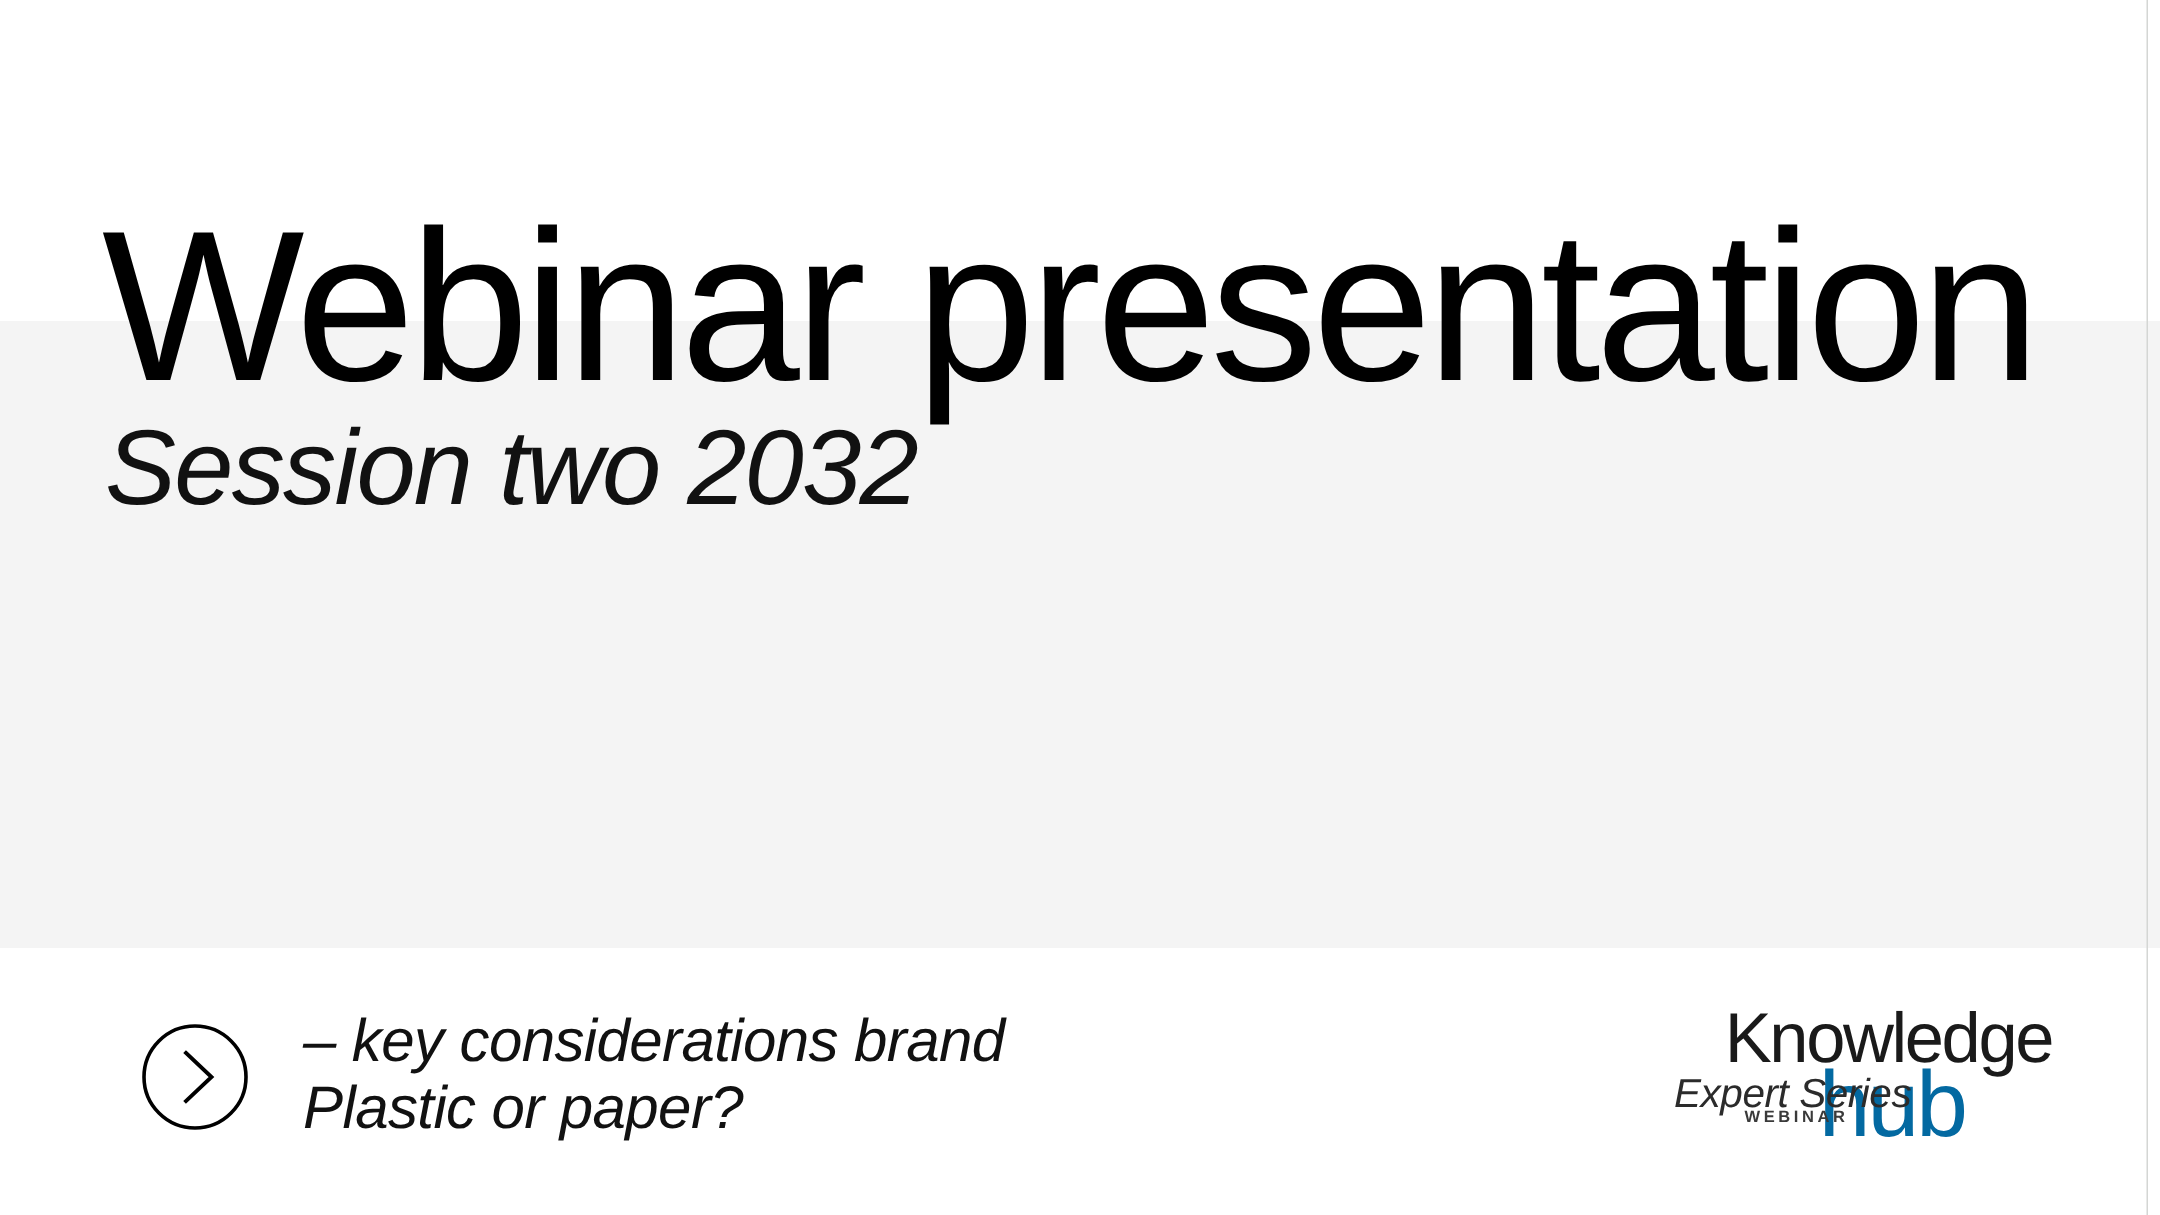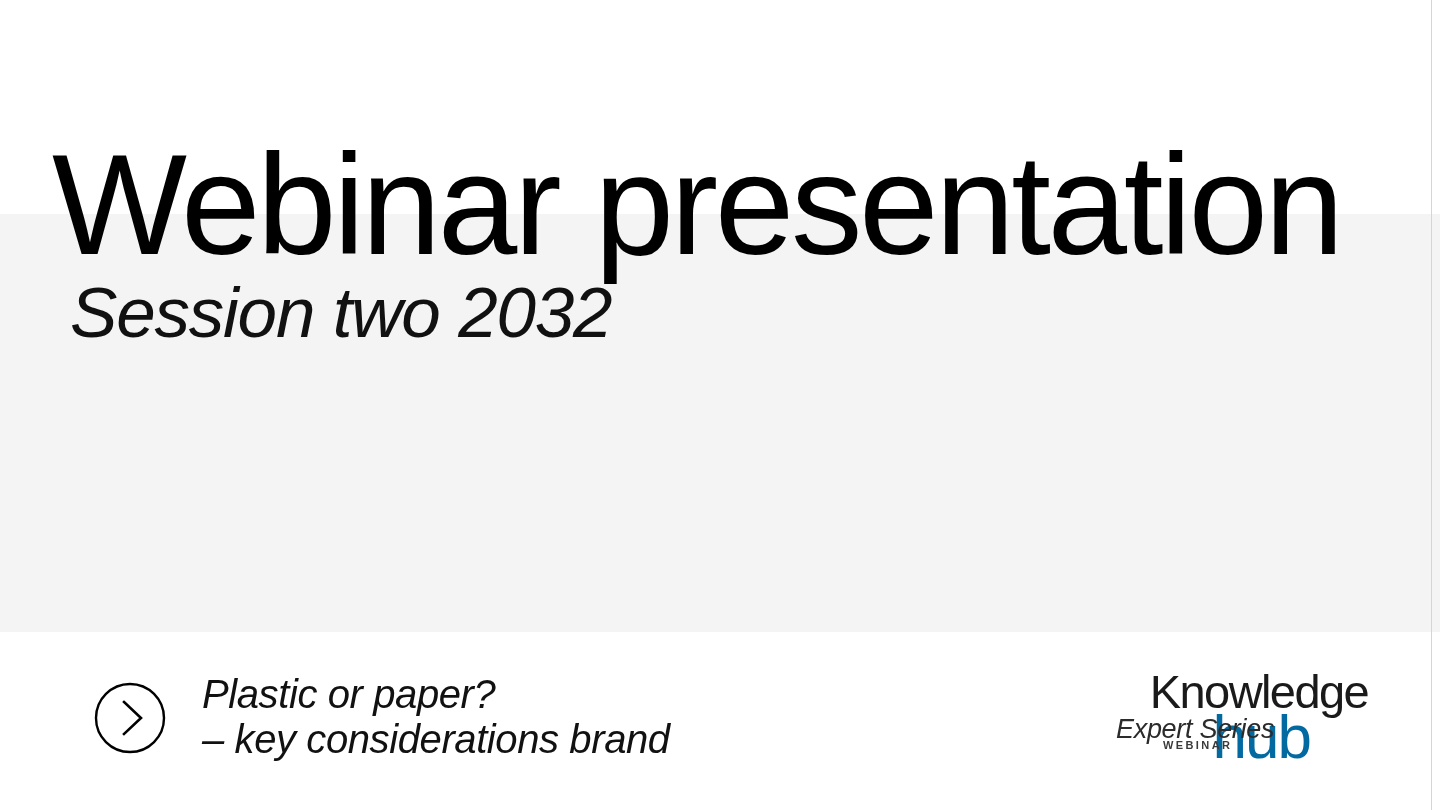--- a/index.html
+++ b/index.html
@@ -42,21 +42,21 @@
   
   .headline-block {
     position: absolute;
     left: 0;
     top: 0;
     width: 1440px;
   }
 
   .title {
     position: absolute;
-    left: 52px;
+    left: 68px;
     top: 133px;
     font-family: "Liberation Sans", sans-serif;
     font-size: 143px;
     font-weight: 400;
     line-height: 1;
     letter-spacing: -3.4px;
     color: #000000;
     white-space: nowrap;
   }
 
@@ -190,22 +190,22 @@
   </div>
 
   <div class="caption-row">
     <span class="chevron-circle">
       <svg viewBox="0 0 72 72" xmlns="http://www.w3.org/2000/svg">
         <circle cx="36" cy="36" r="34" fill="none" stroke="#000000" stroke-width="2.4"></circle>
         <polyline points="30,20 47,36 30,52" fill="none" stroke="#000000" stroke-width="2.6" stroke-linecap="square" stroke-linejoin="miter"></polyline>
       </svg>
     </span>
     <div class="caption-text">
+      <span class="line">– key considerations brand</span>
       <span class="line">Plastic or paper?</span>
-      <span class="line">– key considerations brand</span>
     </div>
   </div>
 
   <div class="logo">
     <div class="logo-knowledge">Knowledge</div>
     <div class="logo-hub">hub</div>
     <div class="logo-expert">Expert Series</div>
     <div class="logo-webinar">WEBINAR</div>
   </div>
 

